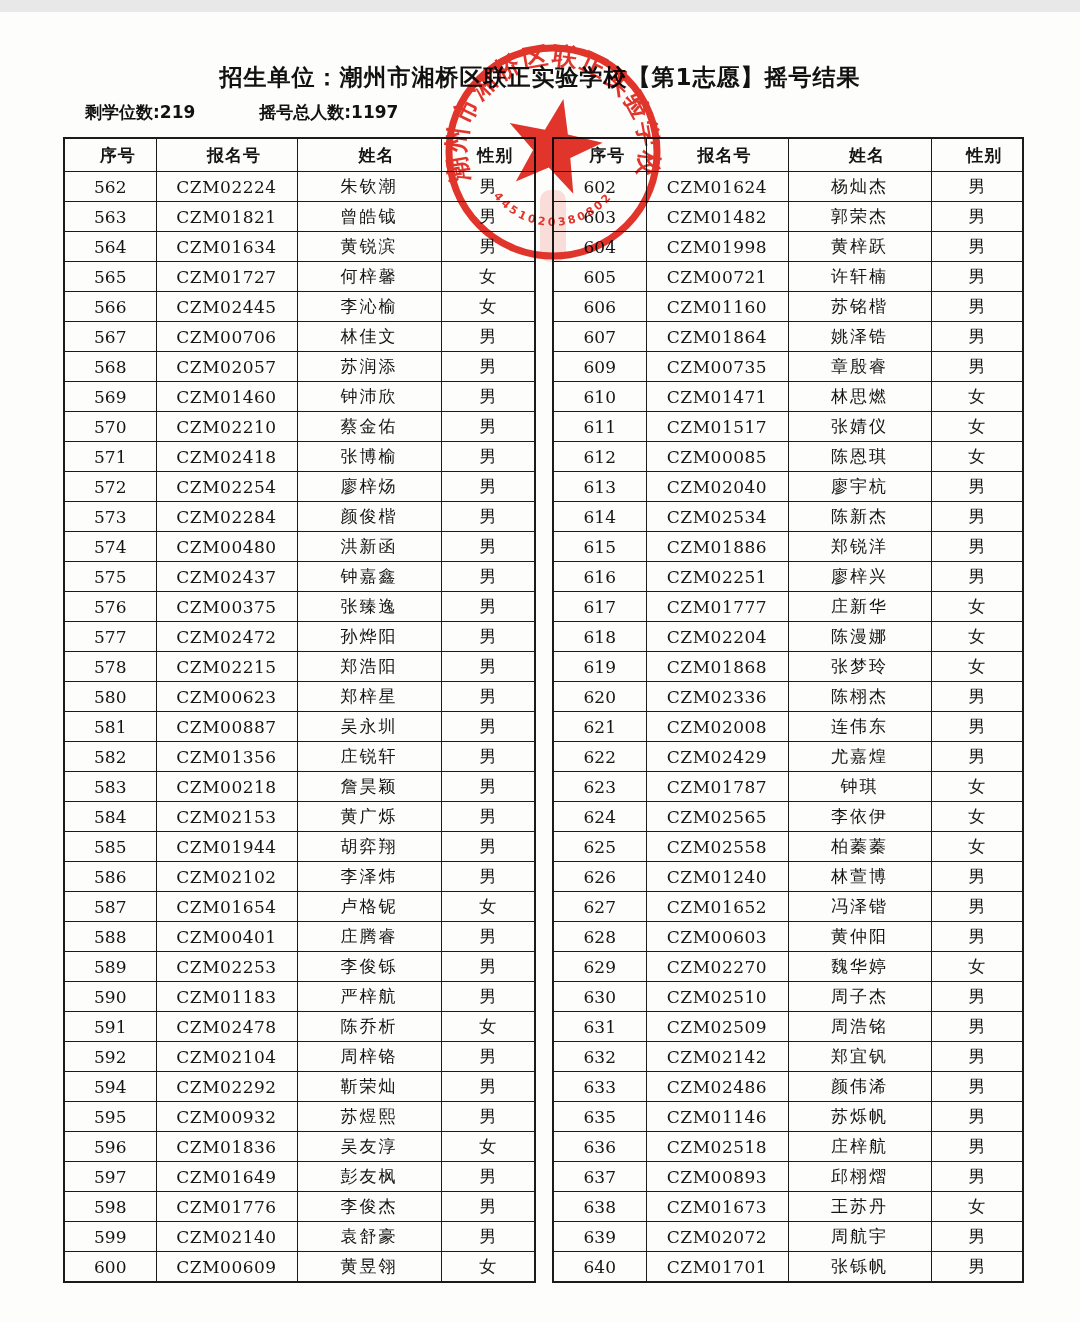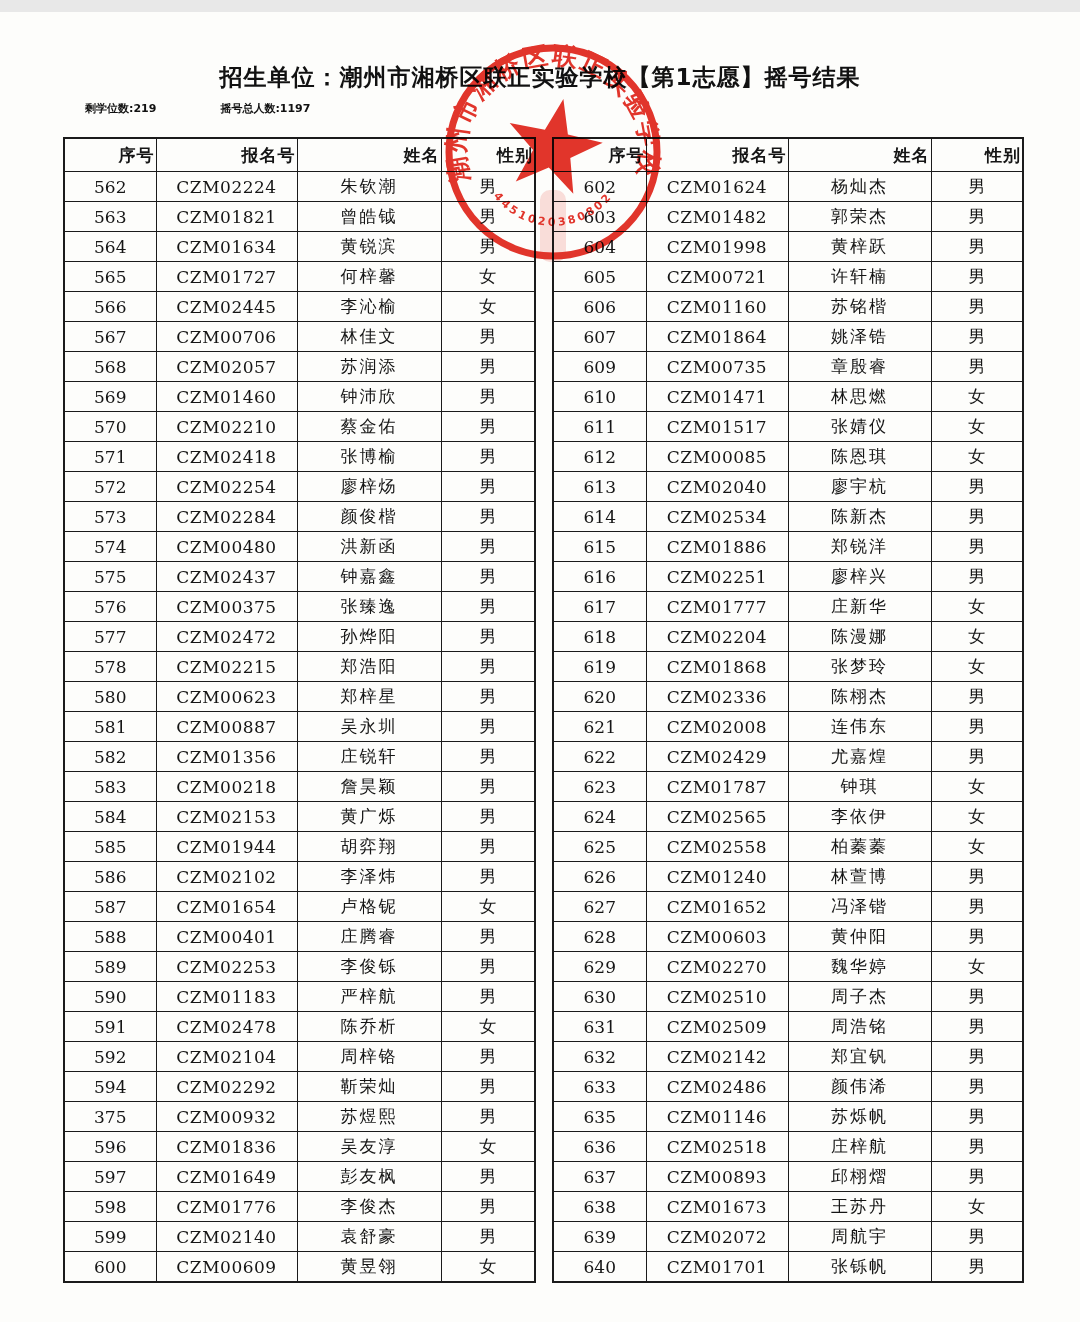--- a/index.html
+++ b/index.html
@@ -14,36 +14,36 @@
   }
   .title{
     position:absolute;top:50px;left:0;width:100%;
     text-align:center;
     font-size:23px;font-weight:700;letter-spacing:1px;
     color:#111;
   }
   .stats{
     position:absolute;top:89px;left:85px;
     display:flex;gap:64px;
-    font-size:11px;font-weight:700;color:#111;
+    font-size:17px;font-weight:700;color:#111;
   }
   table.tbl{
     position:absolute;top:125px;
     border-collapse:collapse;
     table-layout:fixed;
     border:2.5px solid #1b1b1b;
     background:transparent;
   }
   .tbl-left{left:63px;width:471px;}
   .tbl-right{left:552px;width:470px;}
   .tbl th{
     height:30px;
     border:1.6px solid #1b1b1b;
     font-size:17px;font-weight:700;
-    text-align:right;vertical-align:middle;
+    text-align:center;vertical-align:middle;
     letter-spacing:1px;
     padding-left:16px;
   }
   .tbl td{
     height:27px;
     border:1.6px solid #1b1b1b;
     font-family:"DejaVu Serif","Liberation Serif",serif;
     font-size:17px;
     text-align:center;vertical-align:middle;
     white-space:nowrap;overflow:hidden;
@@ -266,21 +266,21 @@
           <td class="c-name">周梓铬</td>
           <td class="c-sex">男</td>
         </tr>
         <tr>
           <td class="c-num">594</td>
           <td class="c-id">CZM02292</td>
           <td class="c-name">靳荣灿</td>
           <td class="c-sex">男</td>
         </tr>
         <tr>
-          <td class="c-num">375</td>
+          <td class="c-num">595</td>
           <td class="c-id">CZM00932</td>
           <td class="c-name">苏煜熙</td>
           <td class="c-sex">男</td>
         </tr>
         <tr>
           <td class="c-num">596</td>
           <td class="c-id">CZM01836</td>
           <td class="c-name">吴友淳</td>
           <td class="c-sex">女</td>
         </tr>

